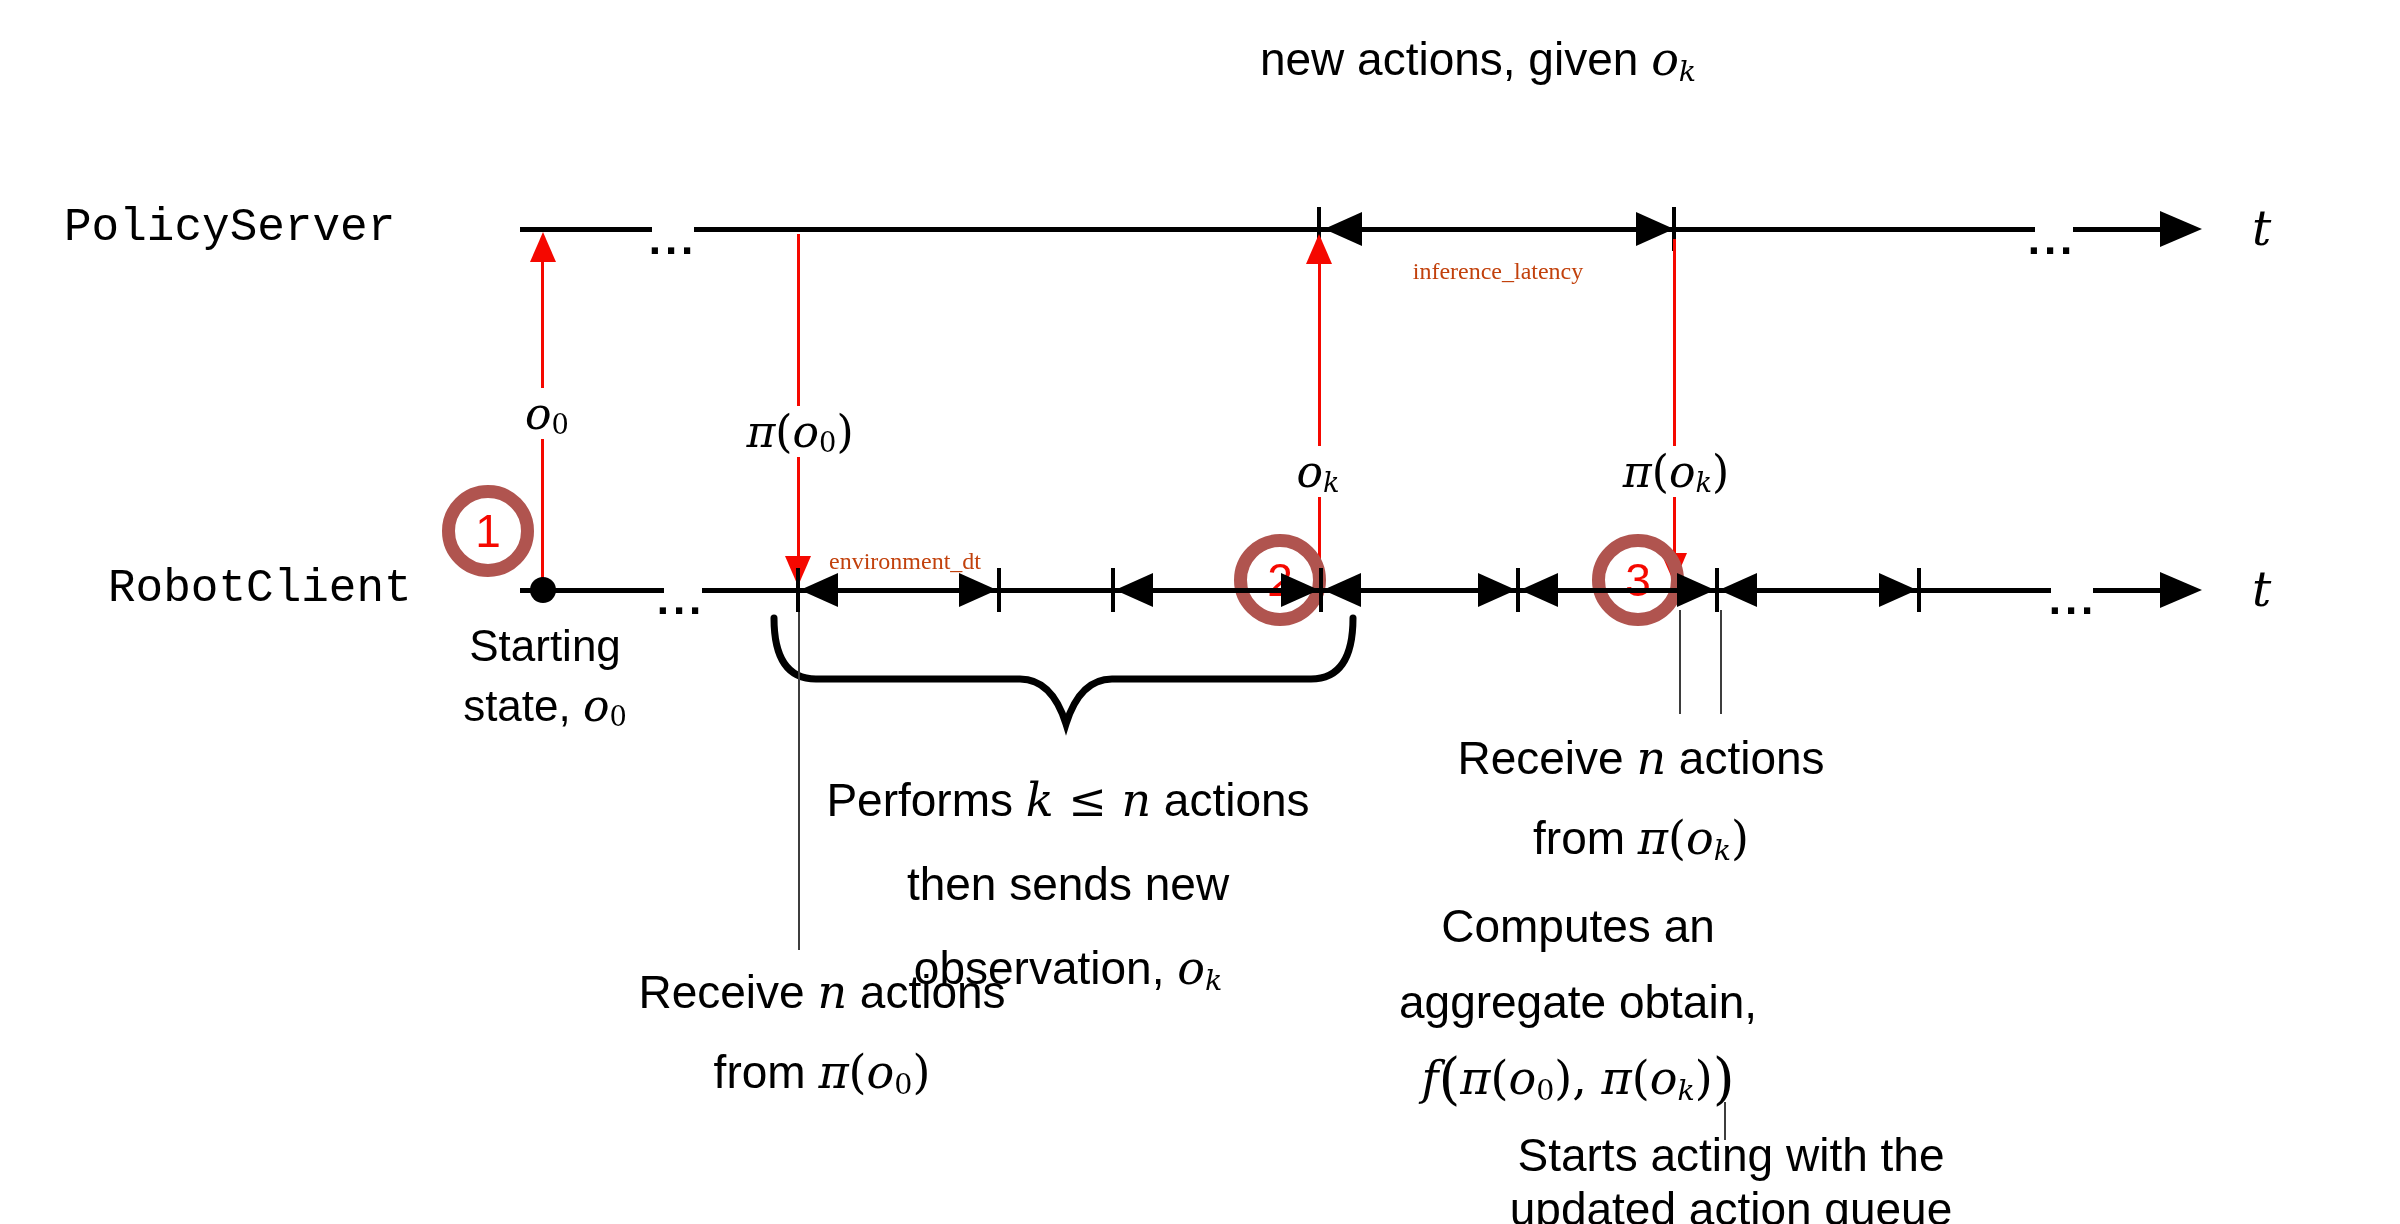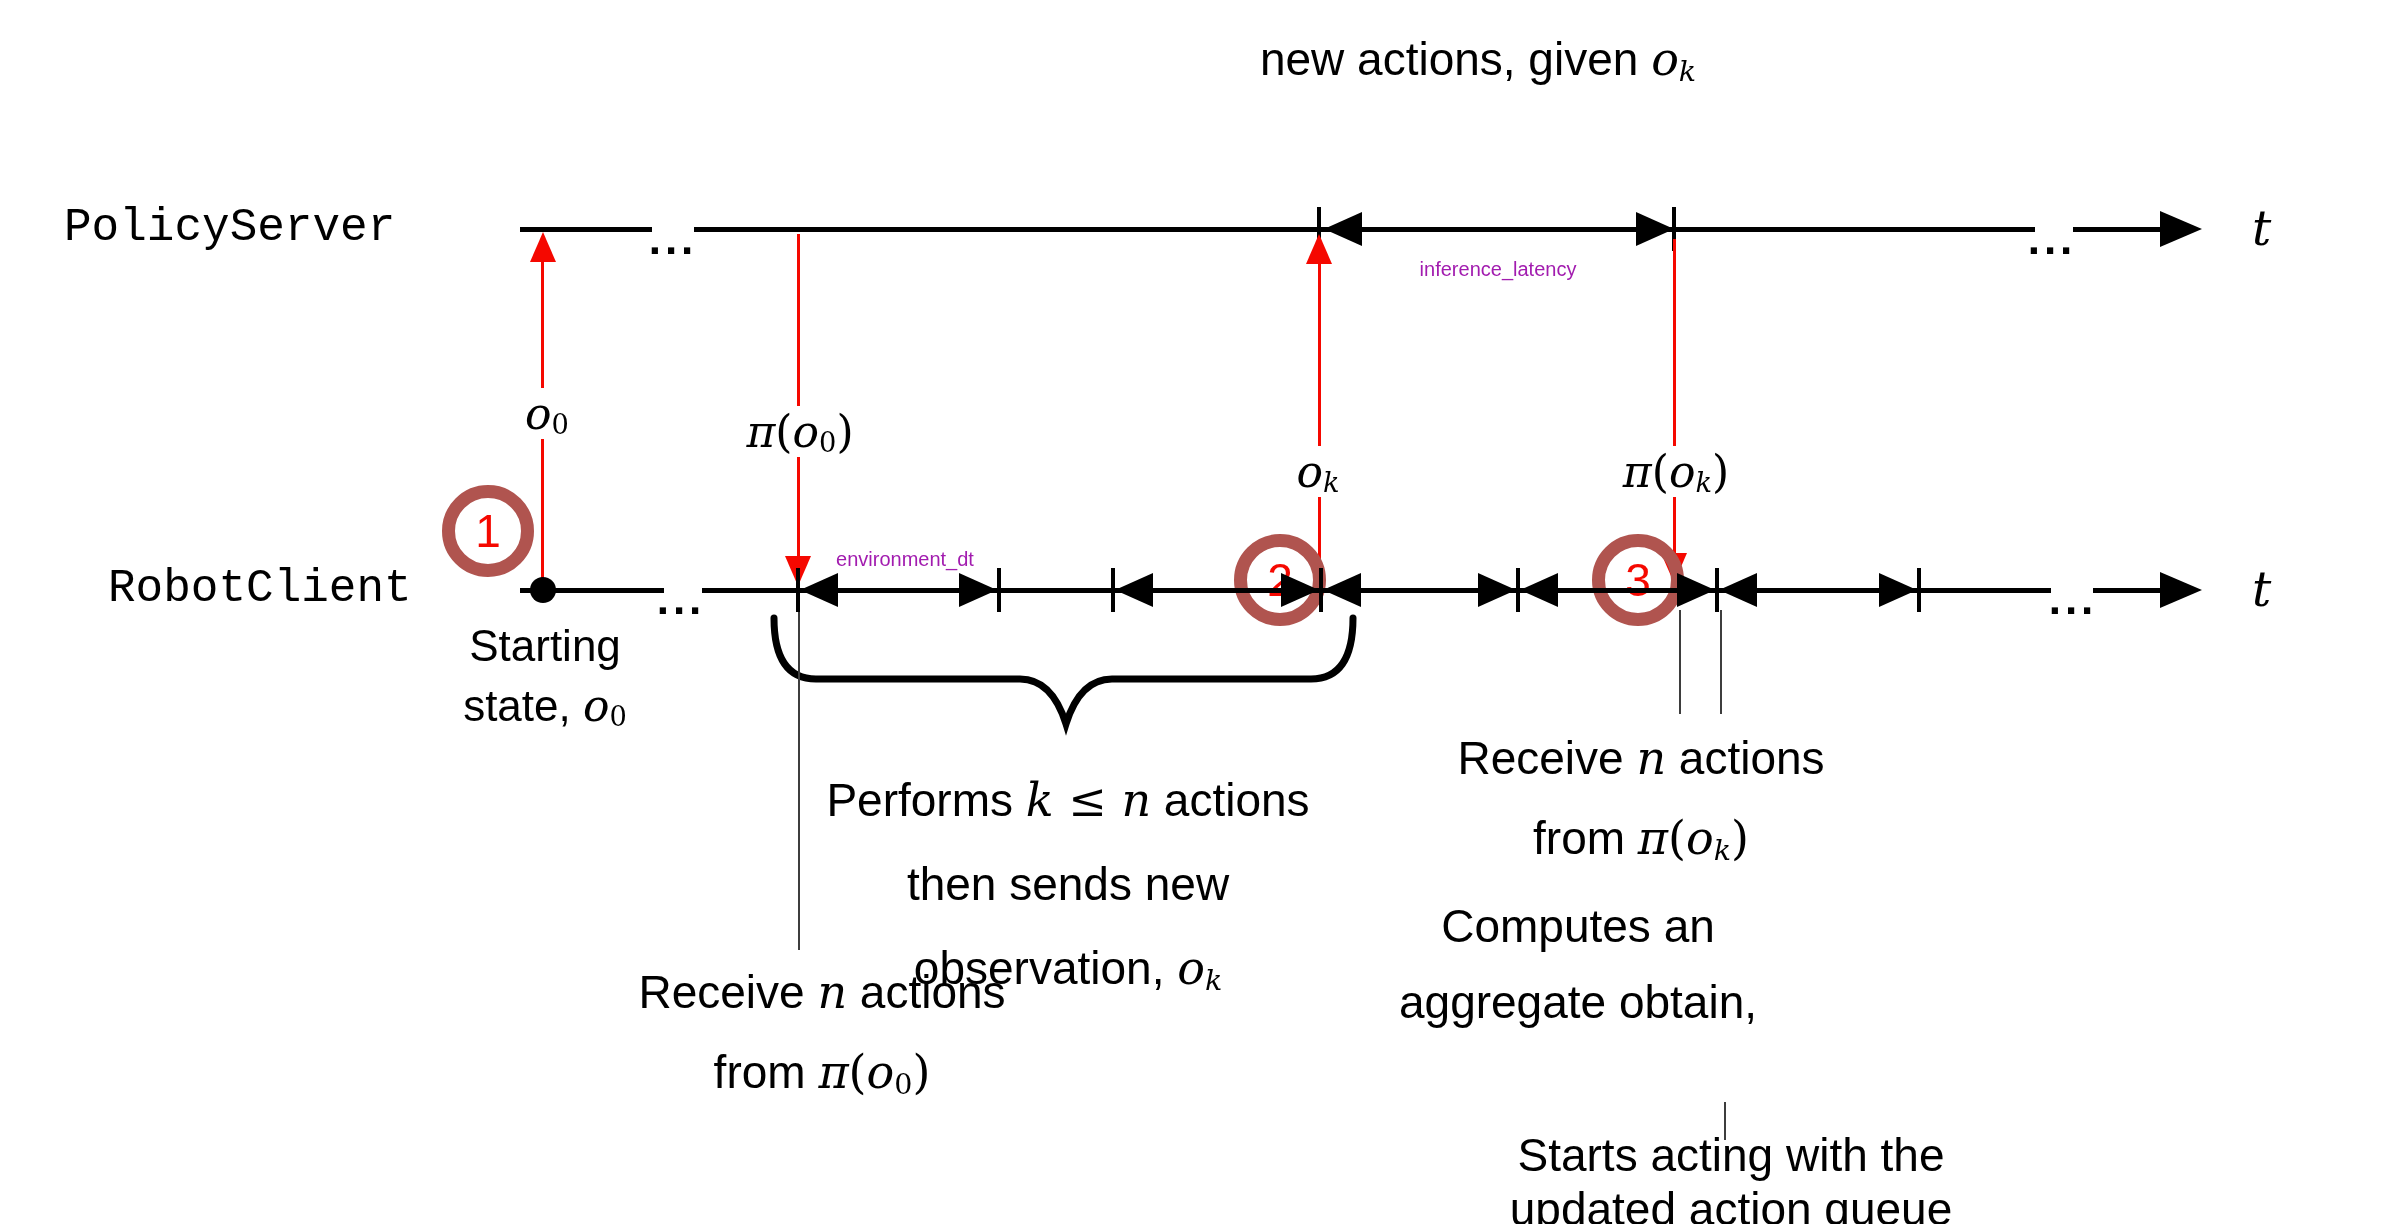--- a/index.html
+++ b/index.html
@@ -10,21 +10,21 @@
   .ah-l{position:absolute;width:0;height:0;border-top:17px solid transparent;border-bottom:17px solid transparent;border-right:38px solid #000}
   .ah-r{position:absolute;width:0;height:0;border-top:17px solid transparent;border-bottom:17px solid transparent;border-left:38px solid #000}
   .axh-r{position:absolute;width:0;height:0;border-top:18px solid transparent;border-bottom:18px solid transparent;border-left:42px solid #000}
   .rline{position:absolute;width:3px;background:var(--red,#f50800)}
   .ra-up{position:absolute;width:0;height:0;border-left:13px solid transparent;border-right:13px solid transparent;border-bottom:30px solid var(--red,#f50800)}
   .ra-dn{position:absolute;width:0;height:0;border-left:13px solid transparent;border-right:13px solid transparent;border-top:30px solid var(--red,#f50800)}
   .dot{position:absolute;width:26px;height:26px;border-radius:50%;background:#000}
   .ring{position:absolute;width:66px;height:66px;border:13px solid var(--ring,#b0544f);border-radius:50%;
         display:flex;align-items:center;justify-content:center;color:var(--red,#f50800);font-size:46px}
   .mono{font-family:Liberation Mono, monospace;font-size:46px;white-space:nowrap;position:absolute}
-  .smono{font-family:Liberation Sans, sans-serif;font-size:20px;color:#a21caf;white-space:nowrap;
+  .smono{font-family:Liberation Serif, serif;font-size:24px;color:#c2410c;white-space:nowrap;
          position:absolute;transform:translateX(-50%)}
   .note{position:absolute;text-align:center;font-size:46px;transform:translateX(-50%);white-space:nowrap}
   .mlabel{position:absolute;transform:translateX(-50%);background:#fff;padding:0 6px;font-size:44px;white-space:nowrap}
   .dots{position:absolute;font-weight:700;font-size:44px;letter-spacing:4px;transform:translateX(-50%);white-space:nowrap}
   .tlab{position:absolute;font-family:"DejaVu Serif",serif;font-style:italic;font-size:48px}
   .v{font-family:"DejaVu Serif",serif;font-style:italic}
   .p{font-family:"DejaVu Serif",serif}
   .s0{font-family:"DejaVu Serif",serif;font-size:0.62em;position:relative;top:0.2em}
   .sk{font-family:"DejaVu Serif",serif;font-style:italic;font-size:0.62em;position:relative;top:0.2em}
   .bp{font-family:"DejaVu Serif",serif;font-size:1.22em;vertical-align:-0.08em}
@@ -147,20 +147,21 @@
     </div>
 
   <div class="note" style="left:1641px;top:718px;line-height:80px">
       <div><span>Receive </span><span class="v">n</span><span> actions</span></div>
       <div><span>from </span><span class="v">π</span><span class="p">(</span><span class="v">o</span><span class="sk">k</span><span class="p">)</span></div>
     </div>
 
   <div class="note" style="left:1578px;top:888px;line-height:76px">
       <div><span>Computes an</span></div>
       <div><span>aggregate obtain,</span></div>
+      <div><span class="v">f</span><span class="bp">(</span><span class="v">π</span><span class="p">(</span><span class="v">o</span><span class="s0">0</span><span class="p">)</span><span class="p">, </span><span class="v">π</span><span class="p">(</span><span class="v">o</span><span class="sk">k</span><span class="p">)</span><span class="bp">)</span></div>
     </div>
 
   <div class="note" style="left:1731px;top:1128px;line-height:54px">
       <div><span>Starts acting with the</span></div>
       <div><span>updated action queue</span></div>
     </div>
 
 </div>
 
 </body></html>

